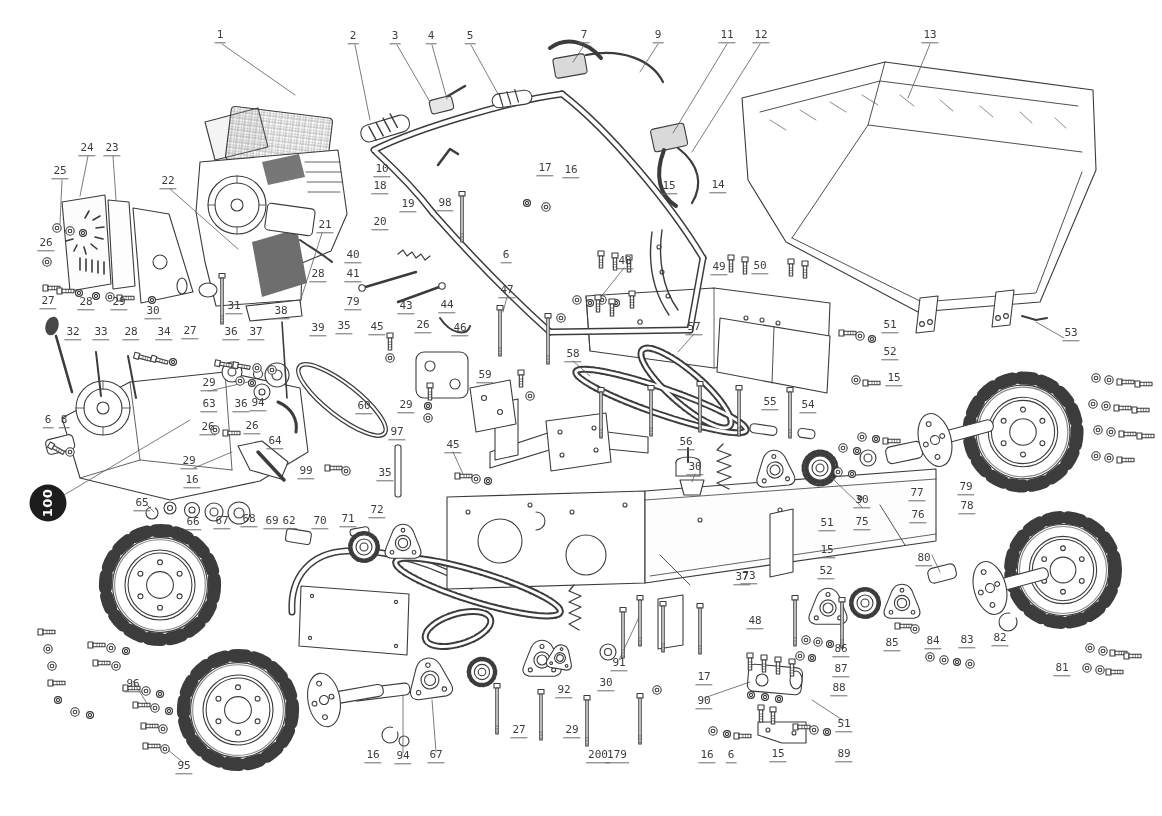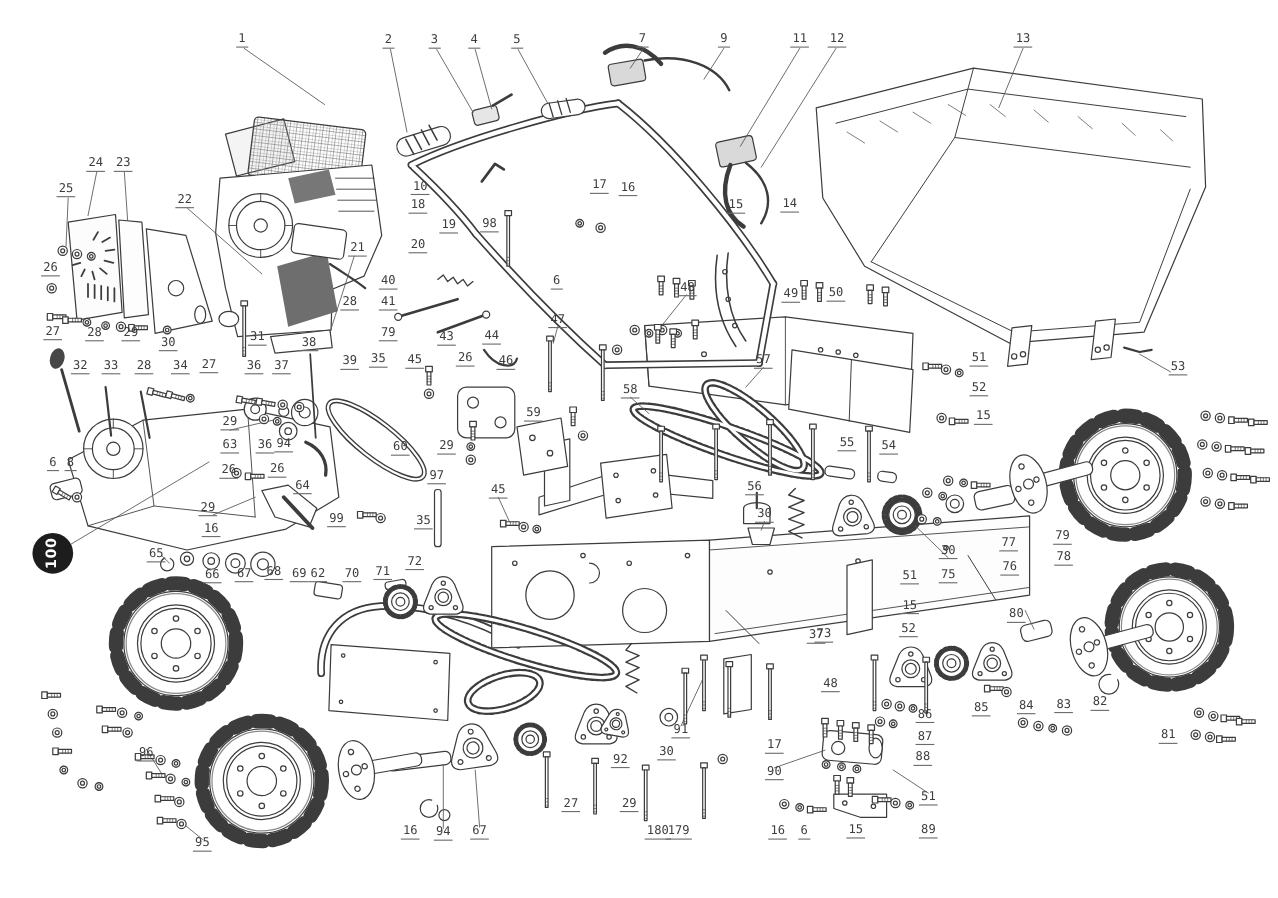--- a/index.html
+++ b/index.html
@@ -643,21 +643,21 @@
       <div class="callout" style="left: 742px; top: 579px;">37</div>
       <div class="callout" style="left: 755px; top: 623px;">48</div>
       <div class="callout" style="left: 619px; top: 665px;">91</div>
       <div class="callout" style="left: 606px; top: 685px;">30</div>
       <div class="callout" style="left: 564px; top: 692px;">92</div>
       <div class="callout" style="left: 519px; top: 732px;">27</div>
       <div class="callout" style="left: 572px; top: 732px;">29</div>
       <div class="callout" style="left: 373px; top: 757px;">16</div>
       <div class="callout" style="left: 403px; top: 758px;">94</div>
       <div class="callout" style="left: 436px; top: 757px;">67</div>
-      <div class="callout" style="left: 598px; top: 757px;">180</div>
+      <div class="callout" style="left: 598px; top: 757px;">200</div>
       <div class="callout" style="left: 617px; top: 757px;">179</div>
       <div class="callout" style="left: 841px; top: 651px;">86</div>
       <div class="callout" style="left: 841px; top: 671px;">87</div>
       <div class="callout" style="left: 839px; top: 690px;">88</div>
       <div class="callout" style="left: 892px; top: 645px;">85</div>
       <div class="callout" style="left: 933px; top: 643px;">84</div>
       <div class="callout" style="left: 967px; top: 642px;">83</div>
       <div class="callout" style="left: 1000px; top: 640px;">82</div>
       <div class="callout" style="left: 704px; top: 679px;">17</div>
       <div class="callout" style="left: 704px; top: 703px;">90</div>

